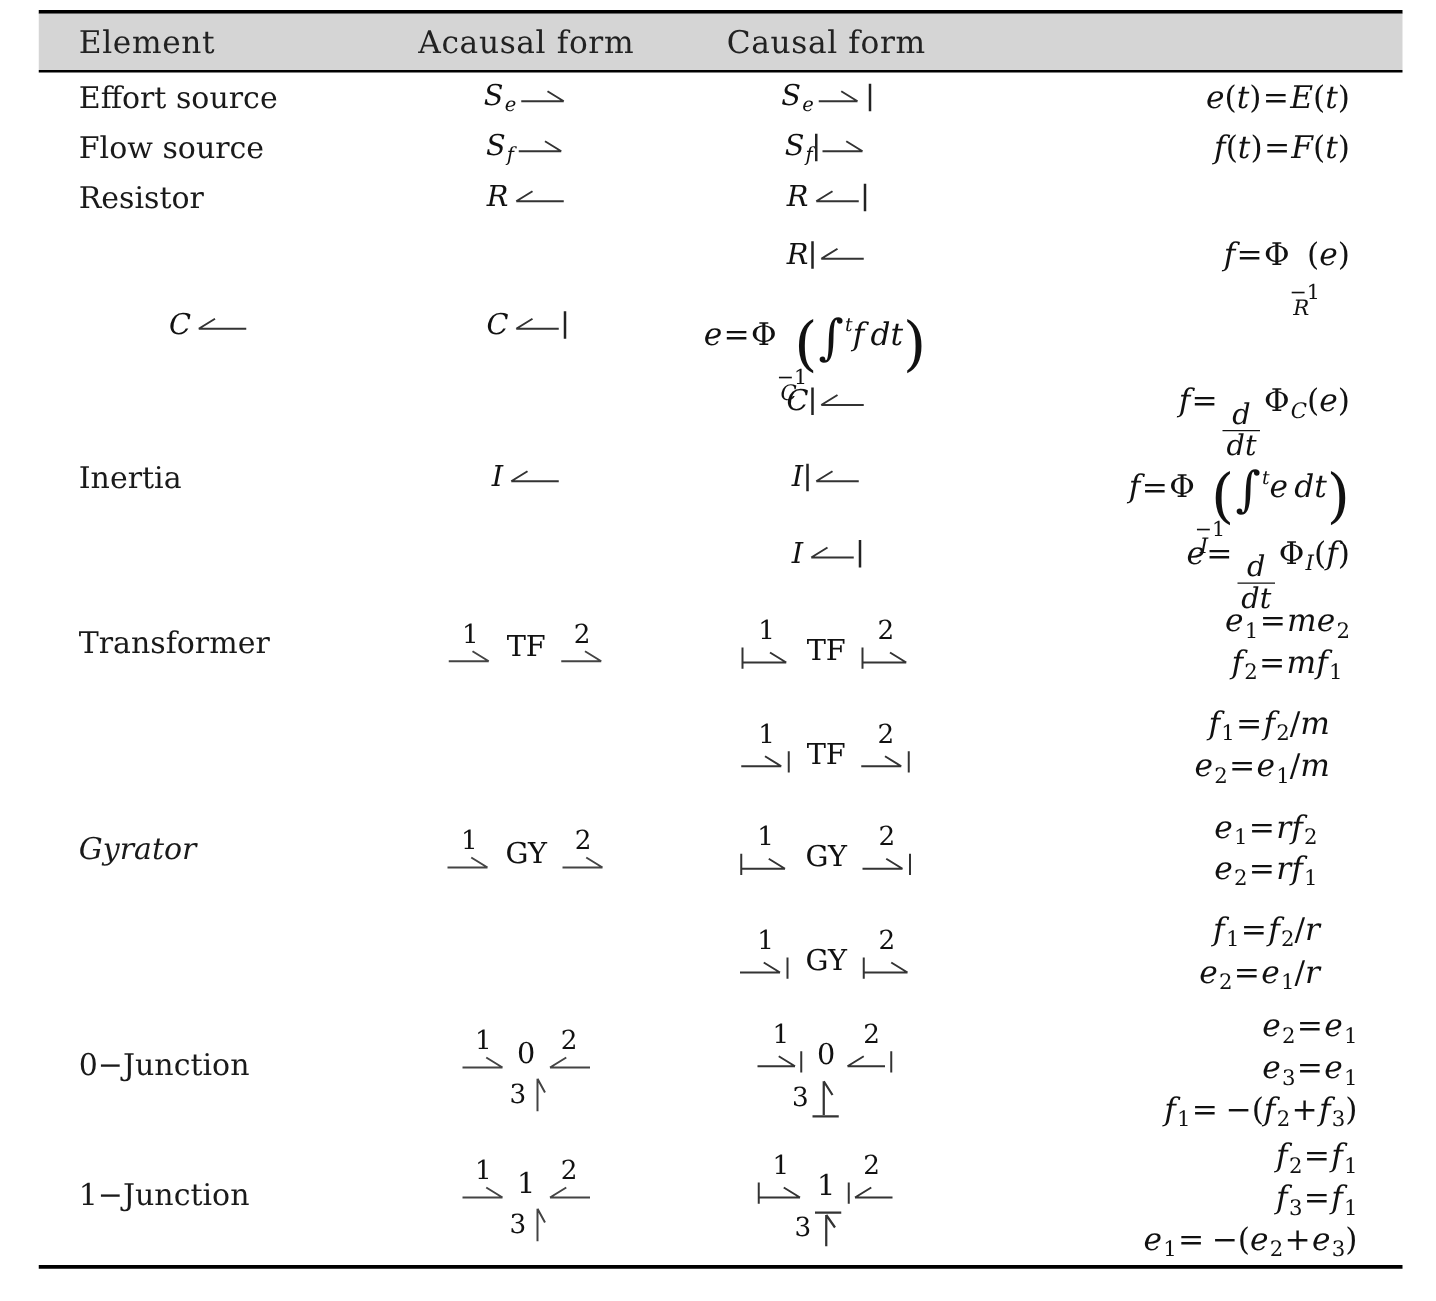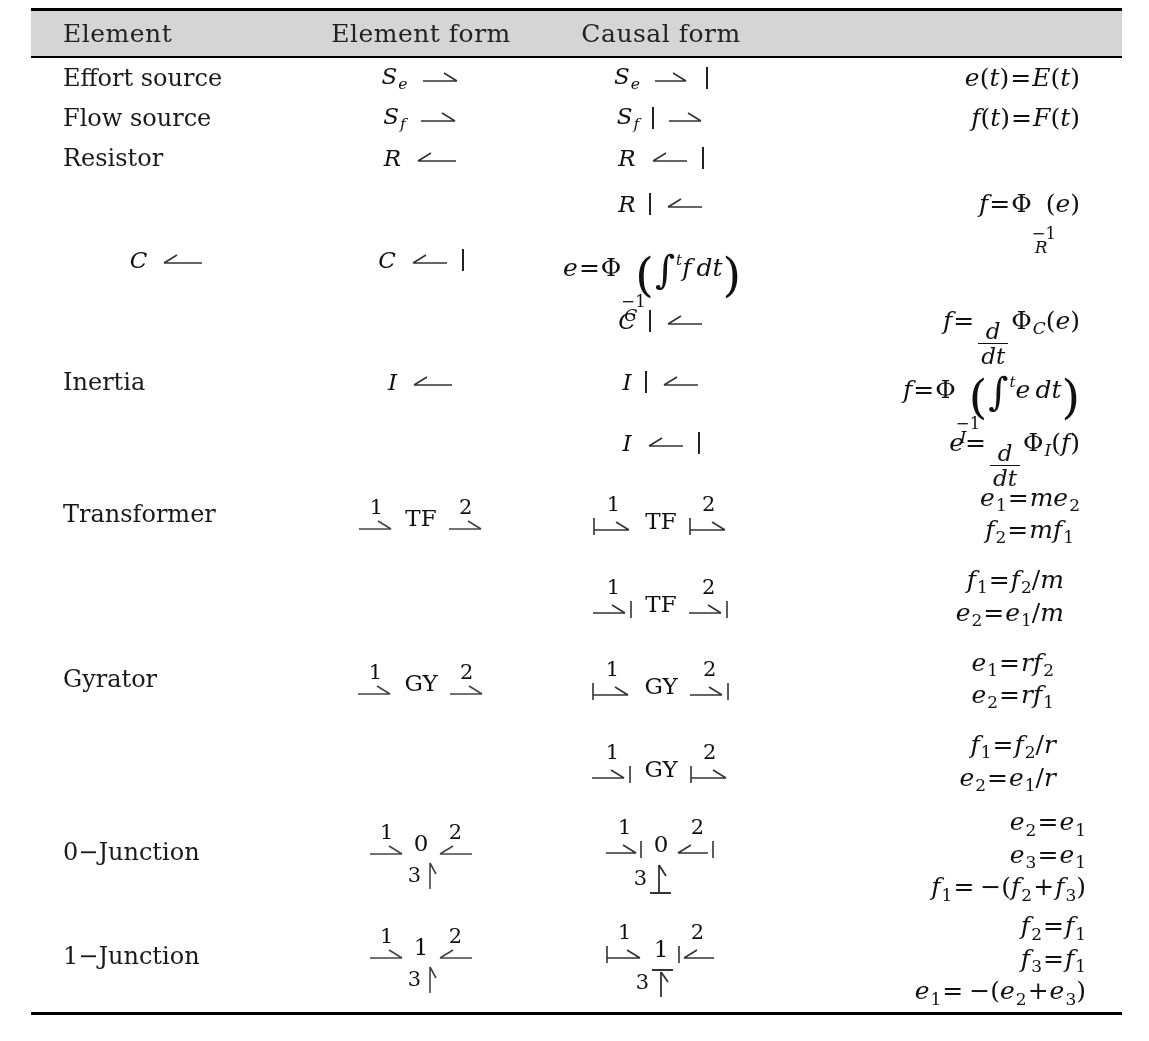--- a/index.html
+++ b/index.html
@@ -22,21 +22,21 @@
 
   
   .mi{font-style:italic;font-family:"DejaVu Serif","Liberation Serif",serif;}
   .mup{font-style:normal;}
   .sb{font-size:0.68em;vertical-align:-0.32em;font-style:italic;padding-left:1px;}
   .sbn{font-size:0.68em;vertical-align:-0.32em;font-style:normal;padding-left:1px;}
   .eq{font-style:normal;padding:0 1px;}
   .rel{font-size:25px;line-height:1.18;}
 
   
-  .glyph{display:flex;align-items:center;justify-content:center;gap:13px;font-size:23px;}
+  .glyph{display:flex;align-items:center;justify-content:center;gap:2px;font-size:23px;}
   .glyph .lbl{font-style:italic;}
   .portnum{font-size:21px;font-style:normal;line-height:1;text-align:center;}
 
   .twoport{display:inline-flex;align-items:flex-end;gap:8px;}
   .pg{display:flex;flex-direction:column;align-items:center;gap:1px;}
   .pg .num{font-size:21px;line-height:1;}
   .midname{font-size:23px;padding:0 2px;position:relative;top:-2px;}
 
   
   svg.har{display:block;}
@@ -58,21 +58,21 @@
 </style>
 </head>
 <body>
 
 <div class="table-wrap">
 
   <div class="rule-top"></div>
 
   <div class="thead row-grid">
     <div class="th th-element">Element</div>
-    <div class="th">Element form</div>
+    <div class="th">Acausal form</div>
     <div class="th">Causal form</div>
   </div>
 
   <div class="rule-mid"></div>
 
   <div class="body-rows">
 
     <div class="erow" style="height:40px;">
       <div class="c-label" style="padding-top:6px;">Effort source</div>
       <div class="c-acausal">
@@ -362,21 +362,21 @@
         <div class="rel relline">
           <span class="mi">f</span><span class="sbn">1</span><span class="eq">=</span><span class="mi">f</span><span class="sbn">2</span><span class="mup">/</span><span class="mi">m</span>
         </div>
         <div class="rel relline">
           <span class="mi">e</span><span class="sbn">2</span><span class="eq">=</span><span class="mi">e</span><span class="sbn">1</span><span class="mup">/</span><span class="mi">m</span>
         </div>
       </div>
     </div>
 
     <div class="erow" style="height:82px;">
-      <div class="c-label" style="padding-top:26px;">Gyrator</div>
+      <div class="c-label" style="padding-top:26px;font-style:italic;">Gyrator</div>
       <div class="c-acausal">
         <div class="sub" style="height:82px;">
           <span class="twoport">
             <span class="pg">
               <span class="num">1</span>
               <svg class="har" width="38" height="14" viewBox="0 0 38 14">
                   <path d="M2 10 H34 M34 10 L21 2" stroke="#444" stroke-width="1.6" fill="none"></path>
                 </svg>
             </span>
             <span class="midname mup">GY</span>

